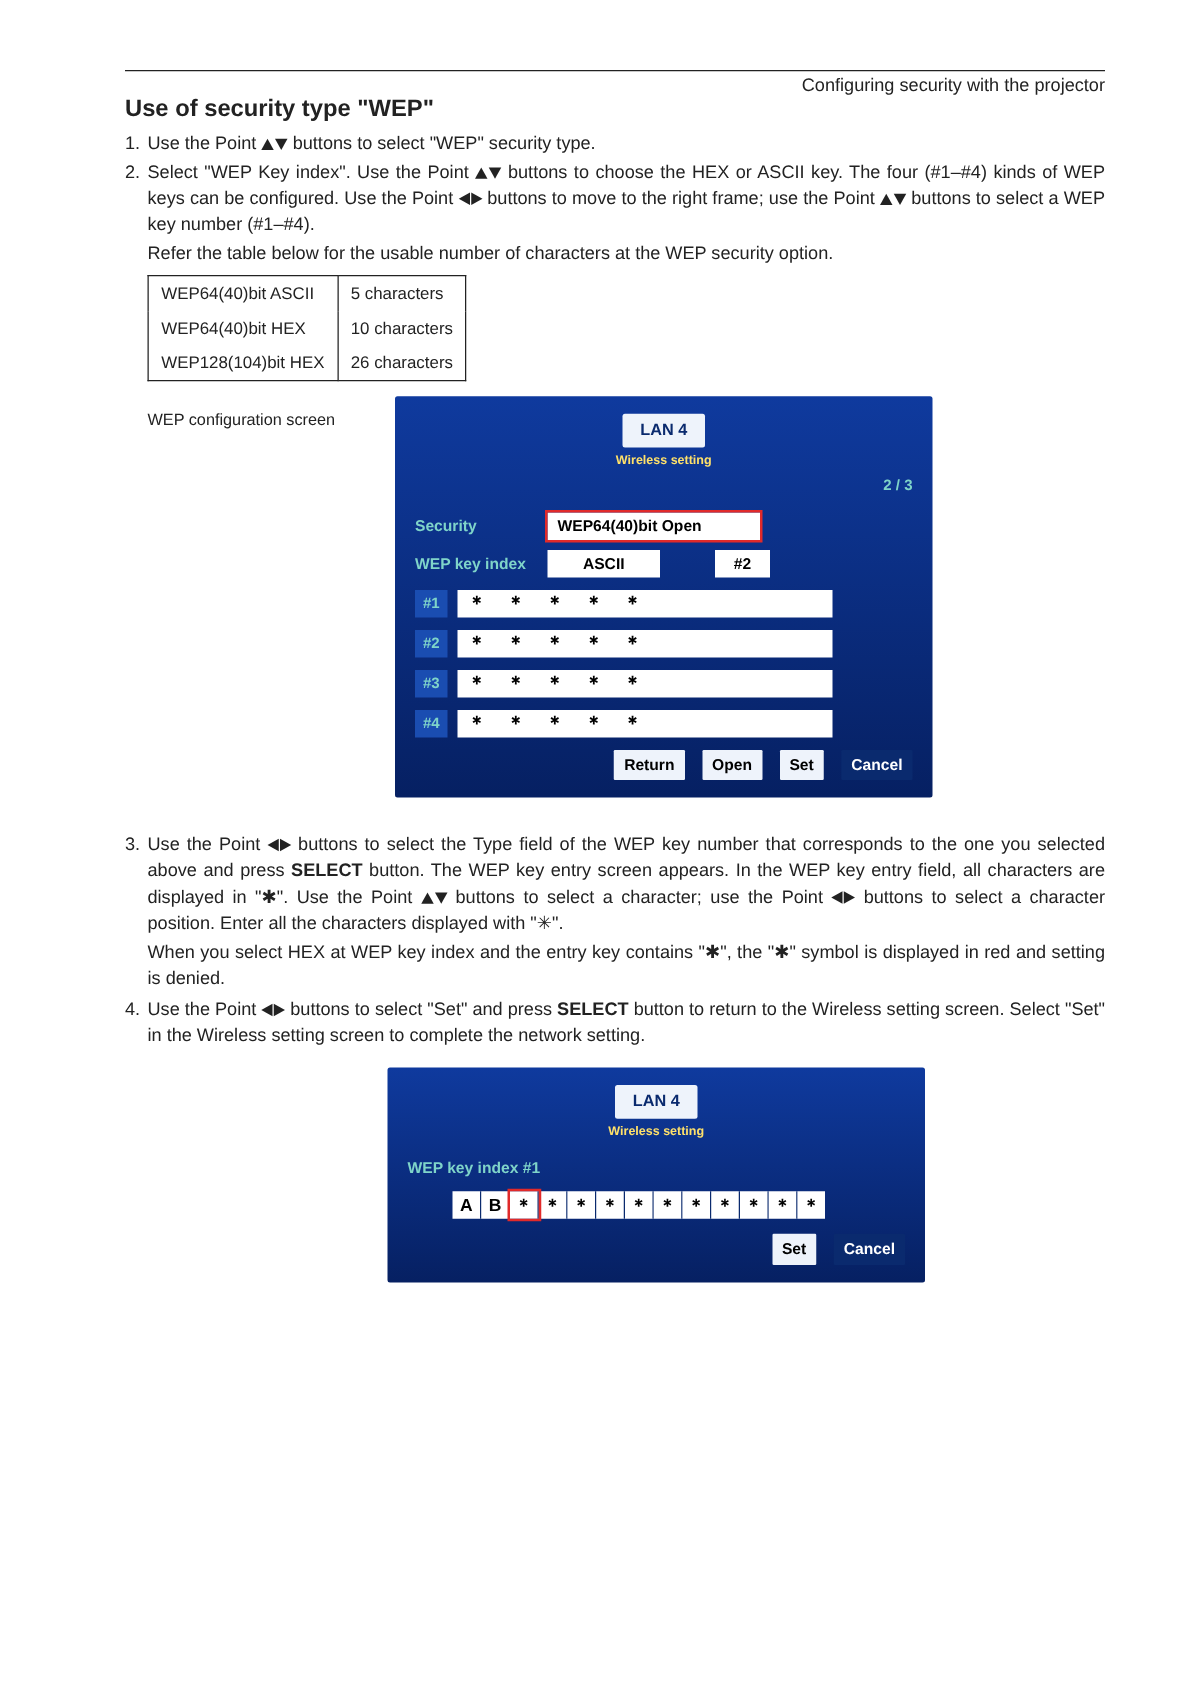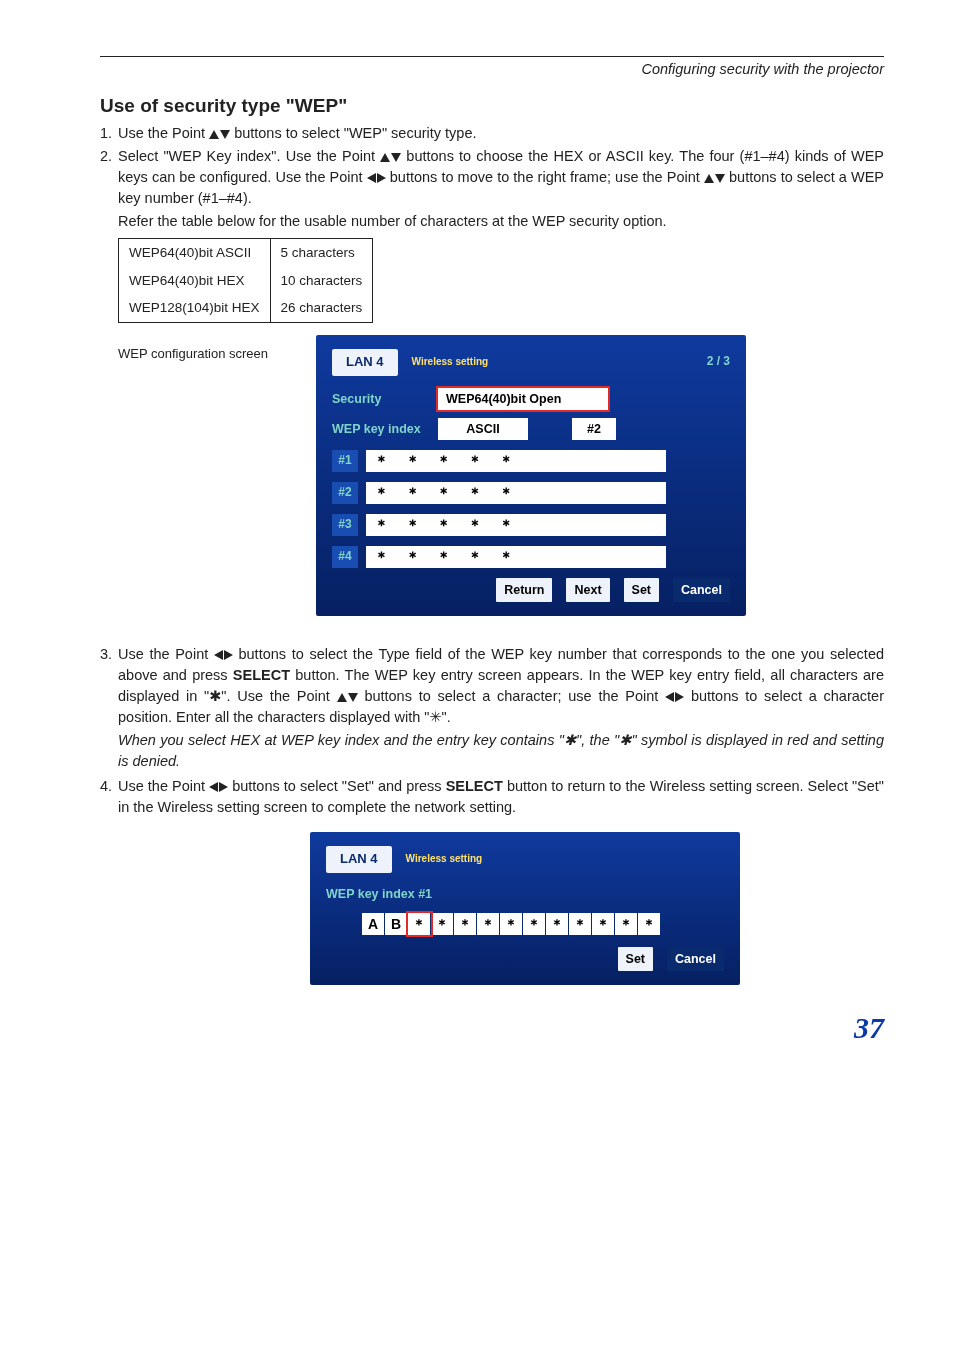--- a/index.html
+++ b/index.html
@@ -13,24 +13,22 @@
   .page {
     padding: 56px 70px 60px 100px;
     box-sizing: border-box;
   }
   .hdr-rule {
     border-top: 1px solid #222;
     margin-bottom: 4px;
   }
   .hdr-line {
     text-align: right;
-    font-style: italic;
     font-size: 14.5px;
     color: #222;
-    margin-bottom: 18px;
   }
   h2.sec {
     font-size: 19px;
     font-weight: 700;
     margin: 0 0 6px 0;
   }
   .body-text {
     font-size: 14.5px;
     line-height: 1.45;
   }
@@ -112,22 +110,23 @@
     border-radius: 2px;
     box-sizing: border-box;
   }
   .osd1 {
     width: 430px;
     padding: 14px 16px 14px 16px;
   }
   .osd-top {
     display: flex;
     align-items: center;
-    gap: 14px;
+    gap: 4px;
     margin-bottom: 12px;
+    flex-direction: column;
   }
   .osd-tab {
     background: #eef3fb;
     color: #0a2a6e;
     font-weight: 700;
     padding: 4px 14px;
     border-radius: 2px;
     font-size: 13px;
   }
   .osd-title {
@@ -340,41 +339,41 @@
           <div class="key-tag">#3</div>
           <div class="key-field">＊ ＊ ＊ ＊ ＊</div>
         </div>
         <div class="key-row">
           <div class="key-tag">#4</div>
           <div class="key-field">＊ ＊ ＊ ＊ ＊</div>
         </div>
 
         <div class="osd-buttons">
           <div class="osd-btn">Return</div>
-          <div class="osd-btn">Next</div>
+          <div class="osd-btn">Open</div>
           <div class="osd-btn">Set</div>
           <div class="osd-btn dark">Cancel</div>
         </div>
       </div>
     </div>
 
     <div class="step">
       <div class="num">3.</div>
       <div class="txt" style="text-align: justify;">
         <span>Use the Point </span>
         <span class="tri tri-left"></span><span class="tri tri-right"></span>
         <span> buttons to select the Type field of the WEP key number that corresponds to the one you selected above and press </span><b class="sel">SELECT</b>
         <span> button. The WEP key entry screen appears. In the WEP key entry field, all characters are displayed in "✱". Use the Point </span>
         <span class="tri tri-up"></span><span class="tri tri-down"></span>
         <span> buttons to select a character; use the Point </span>
         <span class="tri tri-left"></span><span class="tri tri-right"></span>
         <span> buttons to select a character position. Enter all the characters displayed with "✳".</span>
       </div>
     </div>
-    <div class="indent" style="text-align: justify; margin-top:2px;font-style:italic;">
+    <div class="indent" style="text-align: justify; margin-top:2px;">
       <span>When you select HEX at WEP key index and the entry key contains "✱", the "✱" symbol is displayed in red and setting is denied.</span>
     </div>
 
     <div class="step" style="margin-top:4px;">
       <div class="num">4.</div>
       <div class="txt" style="text-align: justify;">
         <span>Use the Point </span>
         <span class="tri tri-left"></span><span class="tri tri-right"></span>
         <span> buttons to select "Set" and press </span><b class="sel">SELECT</b>
         <span> button to return to the Wireless setting screen. Select "Set" in the Wireless setting screen to complete the network setting.</span>
@@ -403,14 +402,13 @@
           <div class="entry-cell">＊</div>
         </div>
       <div class="osd-buttons">
         <div class="osd-btn">Set</div>
         <div class="osd-btn dark">Cancel</div>
       </div>
     </div>
 
   </div>
 
-  <div class="pagenum">37</div>
 </div>
 
 </body></html>

